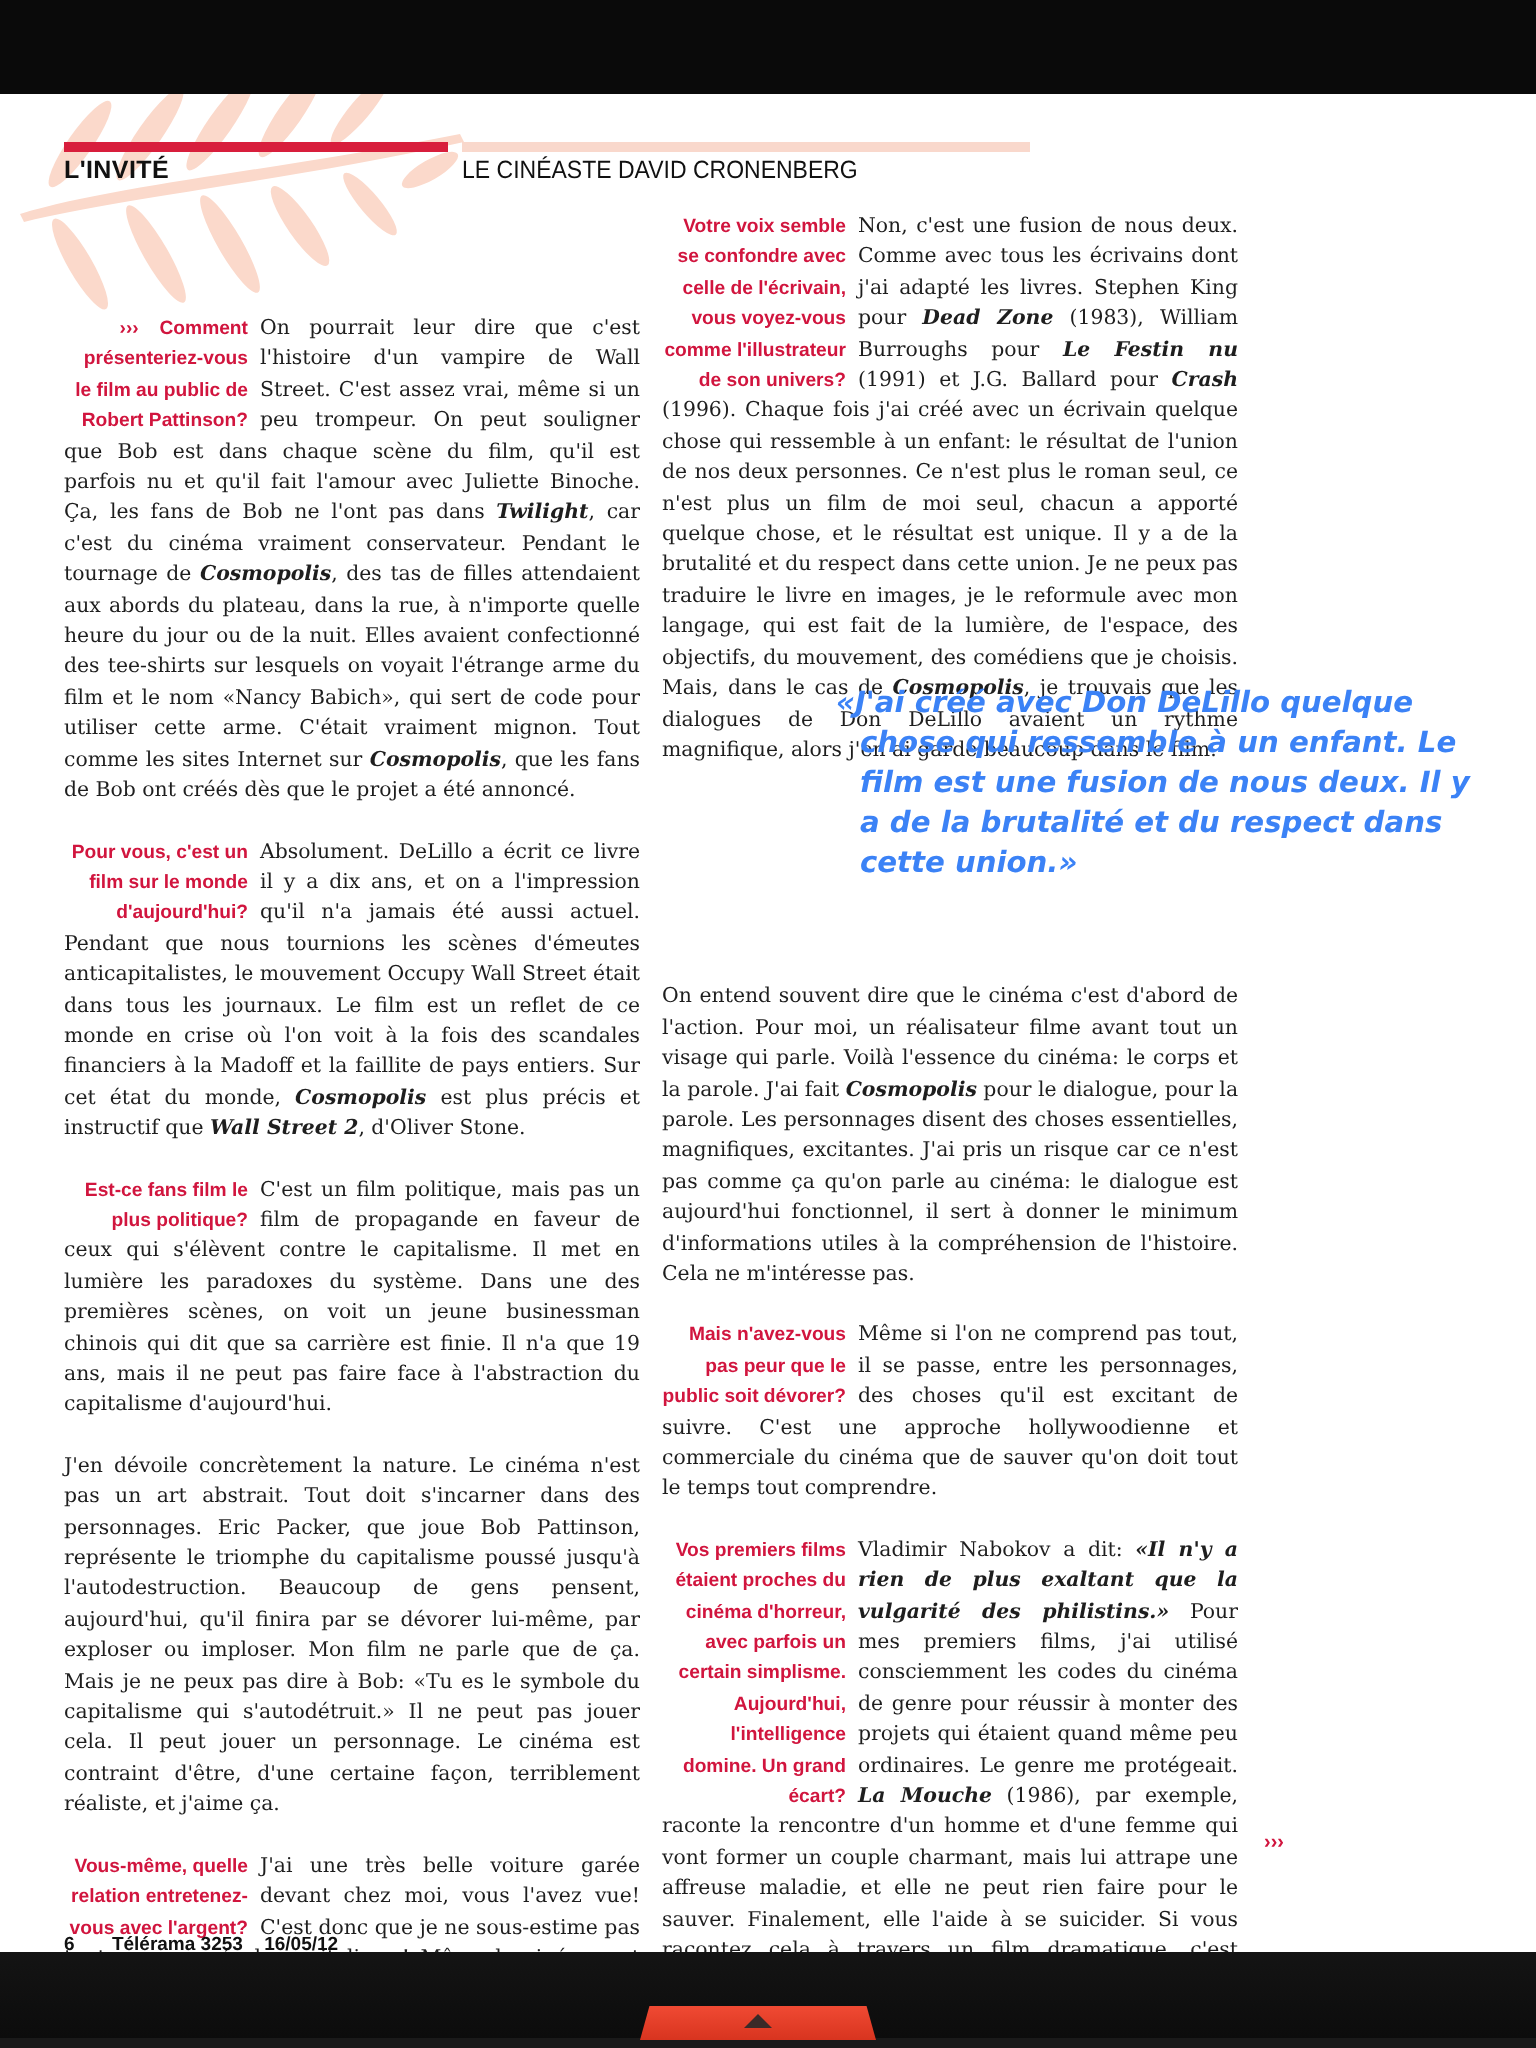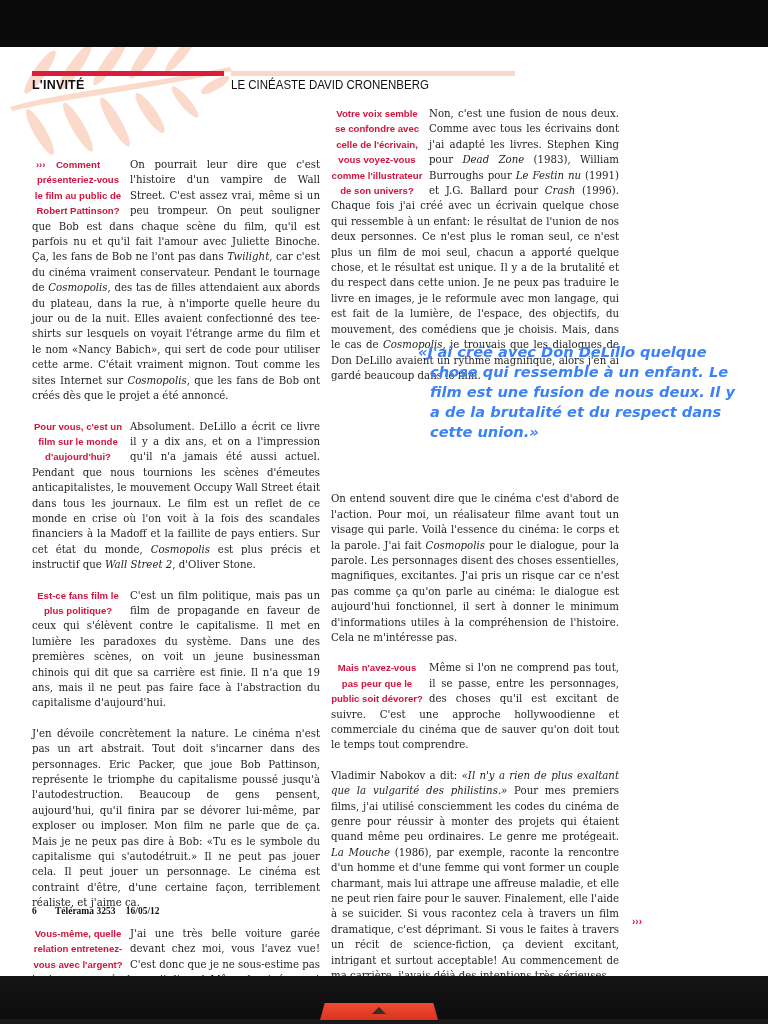--- a/index.html
+++ b/index.html
@@ -36,33 +36,33 @@
   }
 
   .col { position: absolute; width: 288px; font-size: 10.2px; line-height: 15.4px; color: #1e1e1e; text-align: justify; }
   .col-left { left: 32px; top: 157px; }
   .col-right { left: 331px; top: 106px; }
   .qa { margin-bottom: 15px; }
   .qa::after { content: ""; display: block; clear: both; }
   .q {
     float: left; width: 92px; margin-right: 6px;
     font-family: "Liberation Sans", sans-serif; font-weight: bold; font-size: 9.6px; line-height: 15.4px;
-    color: #d1153e; text-align: center;
+    color: #d1153e; text-align: right;
   }
   .q .chevrons { position: absolute; margin-left: -20px; color: #d1153e; }
   .a { margin: 0; }
-  .a i, .a em { font-style: italic; }
+  .a i, .a em { font-style: italic; font-weight: bold; }
 
   .quote {
     position: absolute; left: 418px; top: 342px; width: 310px;
     font-family: "DejaVu Sans", sans-serif; font-weight: bold; font-style: italic;
     font-size: 14.6px; line-height: 20px; color: #3b82f6; text-indent: -12px; padding-left: 12px;
   }
   .cont-arrows { position: absolute; left: 632px; top: 916px; font-family: "Liberation Sans", sans-serif; font-weight: bold; font-size: 10px; color: #d1153e; }
-  .folio { position: absolute; left: 32px; top: 906px; font-family: Liberation Serif, serif; font-weight: bold; font-size: 9.5px; color: #111; }
+  .folio { position: absolute; left: 32px; top: 967px; font-family: Liberation Sans, sans-serif; font-weight: bold; font-size: 9.5px; color: #111; }
   .folio span { margin-right: 16px; }
 </style>
 </head>
 <body>
 
 <div class="topbar"></div>
 
 <svg class="palm" viewBox="0 0 260 110">
   <g fill="#fbd9cb">
     <path d="M10,60 C60,45 140,38 230,20 L232,24 C140,44 60,52 12,64 Z"></path>
@@ -113,20 +113,21 @@
     <p class="a">Non, c'est une fusion de nous deux. Comme avec tous les écrivains dont j'ai adapté les livres. Stephen King pour <i>Dead Zone</i> (1983), William Burroughs pour <i>Le Festin nu</i> (1991) et J.G. Ballard pour <i>Crash</i> (1996). Chaque fois j'ai créé avec un écrivain quelque chose qui ressemble à un enfant: le résultat de l'union de nos deux personnes. Ce n'est plus le roman seul, ce n'est plus un film de moi seul, chacun a apporté quelque chose, et le résultat est unique. Il y a de la brutalité et du respect dans cette union. Je ne peux pas traduire le livre en images, je le reformule avec mon langage, qui est fait de la lumière, de l'espace, des objectifs, du mouvement, des comédiens que je choisis. Mais, dans le cas de <i>Cosmopolis</i>, je trouvais que les dialogues de Don DeLillo avaient un rythme magnifique, alors j'en ai gardé beaucoup dans le film.</p>
   </div>
   <div class="qa">
     <p class="a">On entend souvent dire que le cinéma c'est d'abord de l'action. Pour moi, un réalisateur filme avant tout un visage qui parle. Voilà l'essence du cinéma: le corps et la parole. J'ai fait <i>Cosmopolis</i> pour le dialogue, pour la parole. Les personnages disent des choses essentielles, magnifiques, excitantes. J'ai pris un risque car ce n'est pas comme ça qu'on parle au cinéma: le dialogue est aujourd'hui fonctionnel, il sert à donner le minimum d'informations utiles à la compréhension de l'histoire. Cela ne m'intéresse pas.</p>
   </div>
   <div class="qa">
     <div class="q">Mais n'avez-vous pas peur que le public soit dévorer?</div>
     <p class="a">Même si l'on ne comprend pas tout, il se passe, entre les personnages, des choses qu'il est excitant de suivre. C'est une approche hollywoodienne et commerciale du cinéma que de sauver qu'on doit tout le temps tout comprendre.</p>
   </div>
   <div class="qa">
+    <div class="q">Vos premiers films étaient proches du cinéma d'horreur, avec parfois un certain simplisme. Aujourd'hui, l'intelligence domine. Un grand écart?</div>
     <p class="a">Vladimir Nabokov a dit: <i>«Il n'y a rien de plus exaltant que la vulgarité des philistins.»</i> Pour mes premiers films, j'ai utilisé consciemment les codes du cinéma de genre pour réussir à monter des projets qui étaient quand même peu ordinaires. Le genre me protégeait. <i>La Mouche</i> (1986), par exemple, raconte la rencontre d'un homme et d'une femme qui vont former un couple charmant, mais lui attrape une affreuse maladie, et elle ne peut rien faire pour le sauver. Finalement, elle l'aide à se suicider. Si vous racontez cela à travers un film dramatique, c'est déprimant. Si vous le faites à travers un récit de science-fiction, ça devient excitant, intrigant et surtout acceptable! Au commencement de ma carrière, j'avais déjà des intentions très sérieuses…</p>
   </div>
 </div>
 
 <div class="quote">«J'ai créé avec Don DeLillo quelque chose qui ressemble à un enfant. Le film est une fusion de nous deux. Il y a de la brutalité et du respect dans cette union.»</div>
 
 <div class="cont-arrows">›››</div>
 
 <div class="folio">
   <span>6</span>

